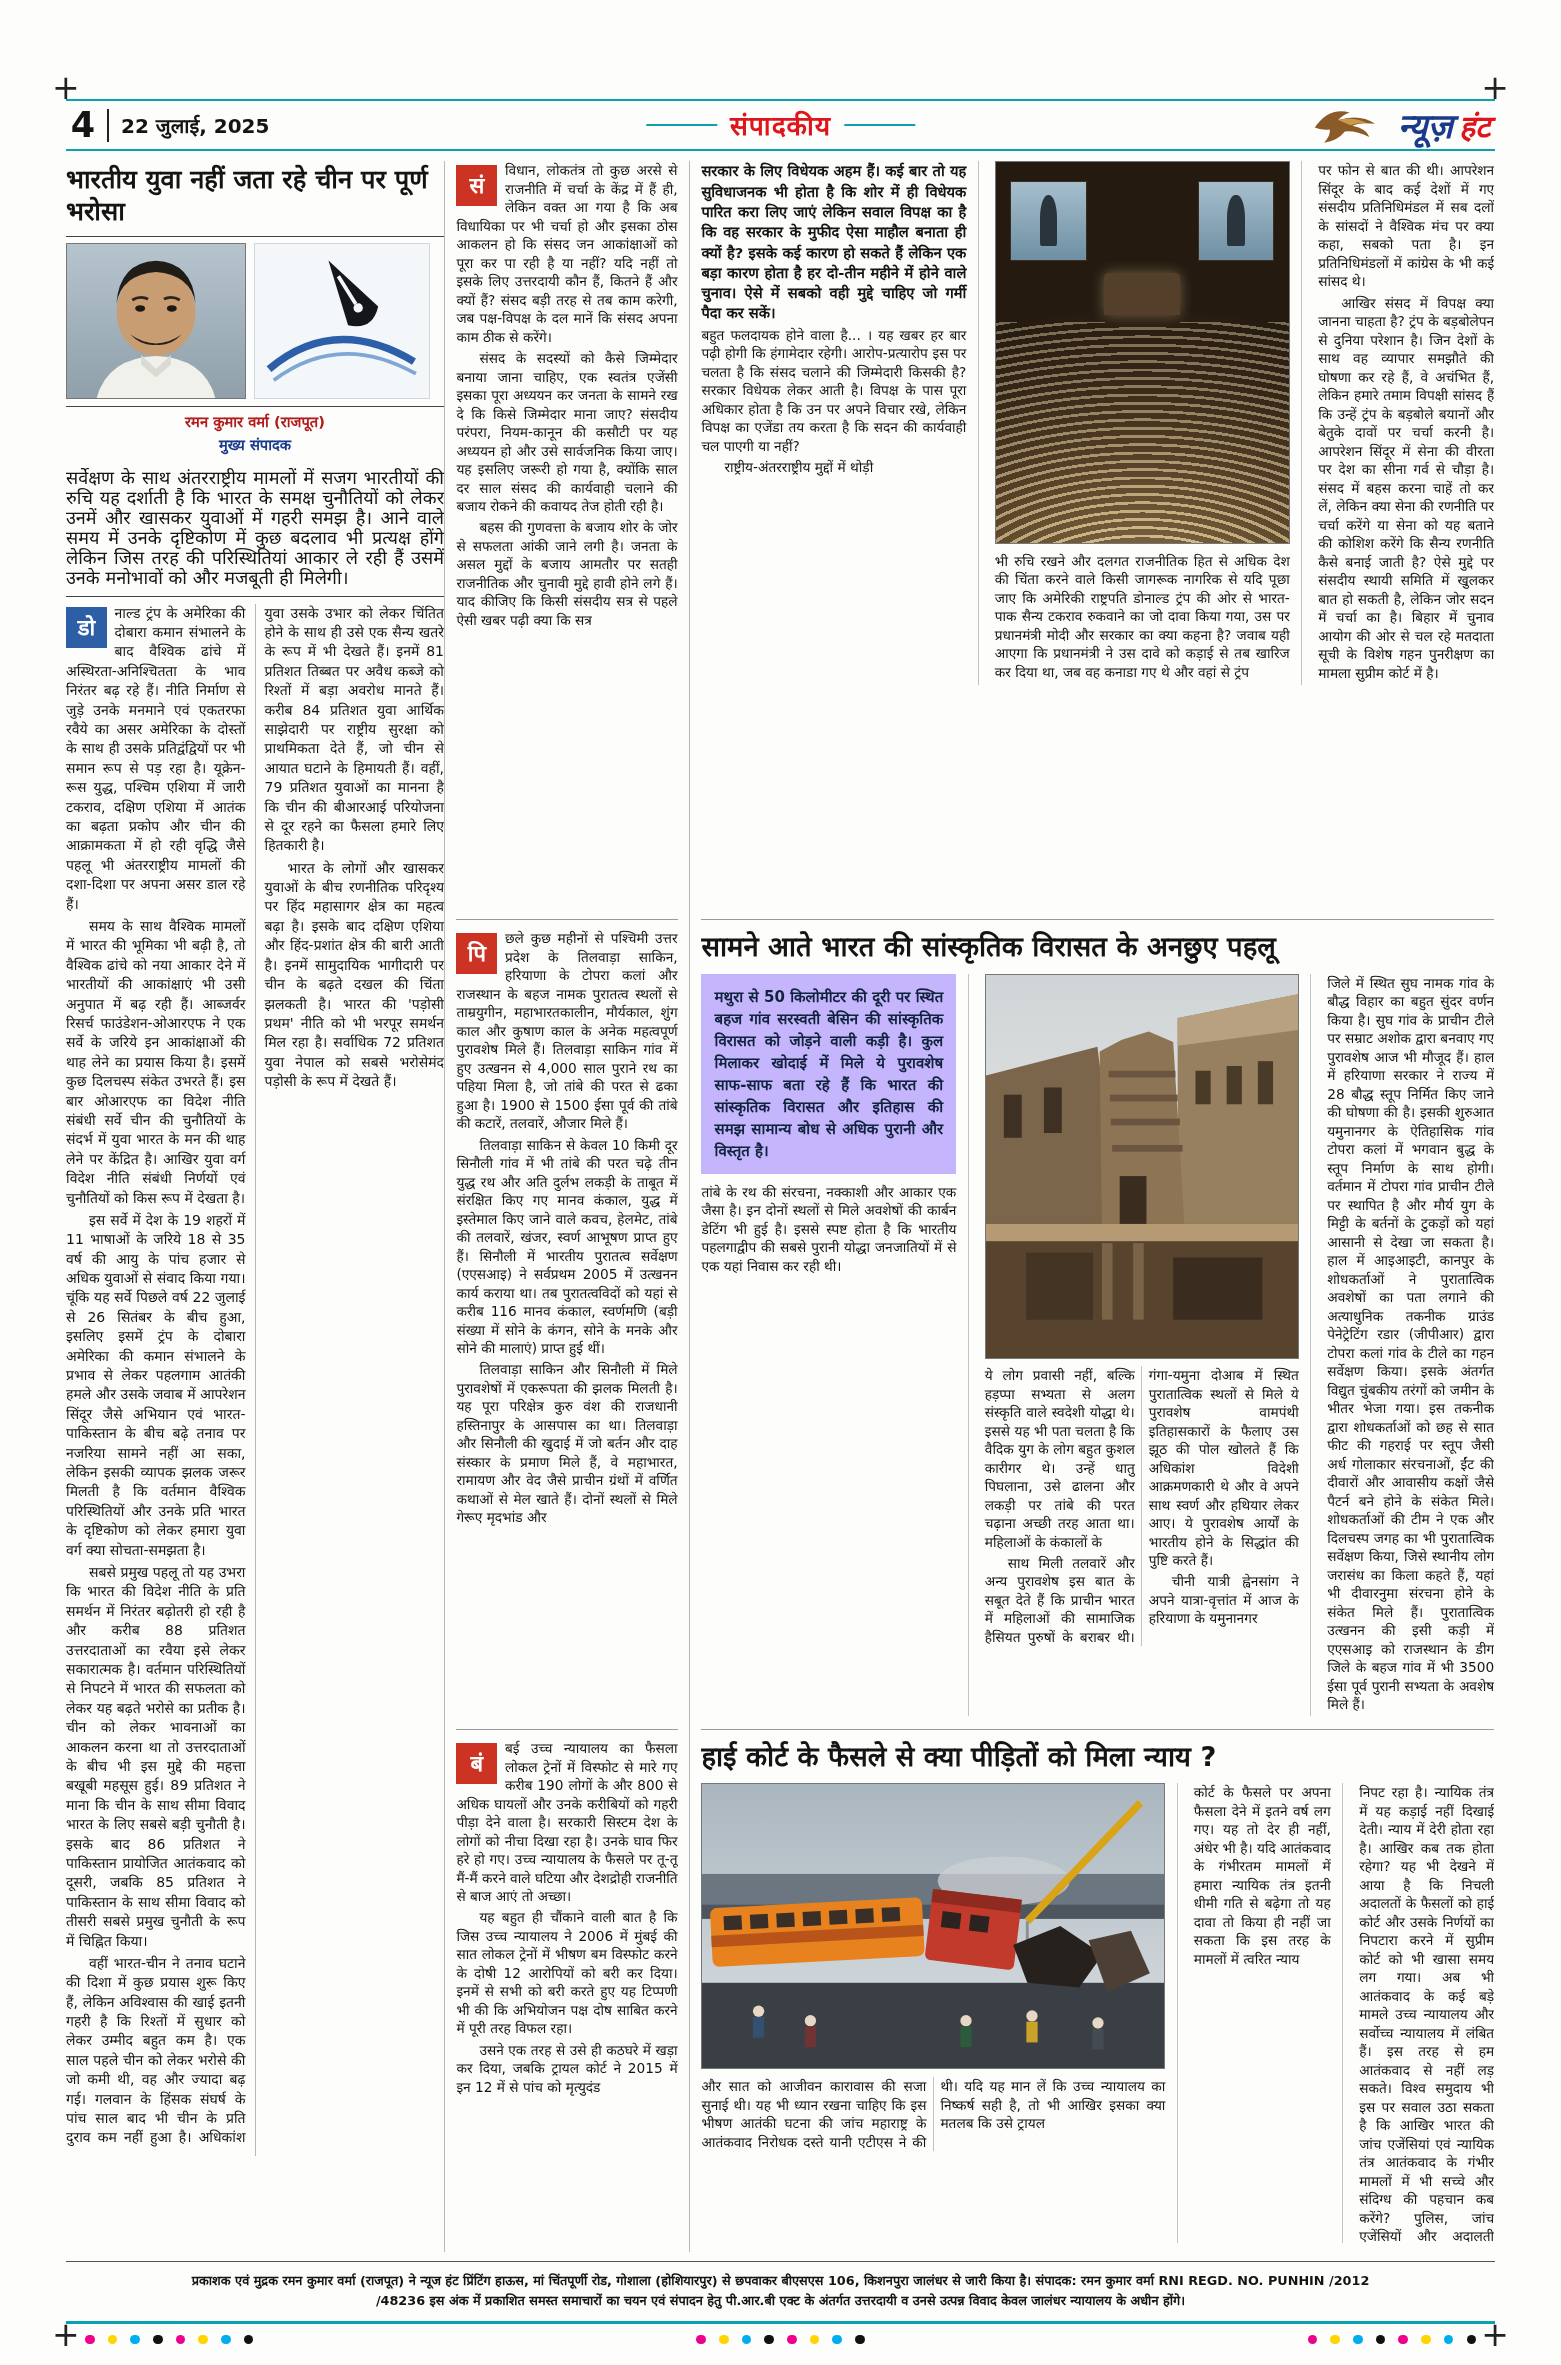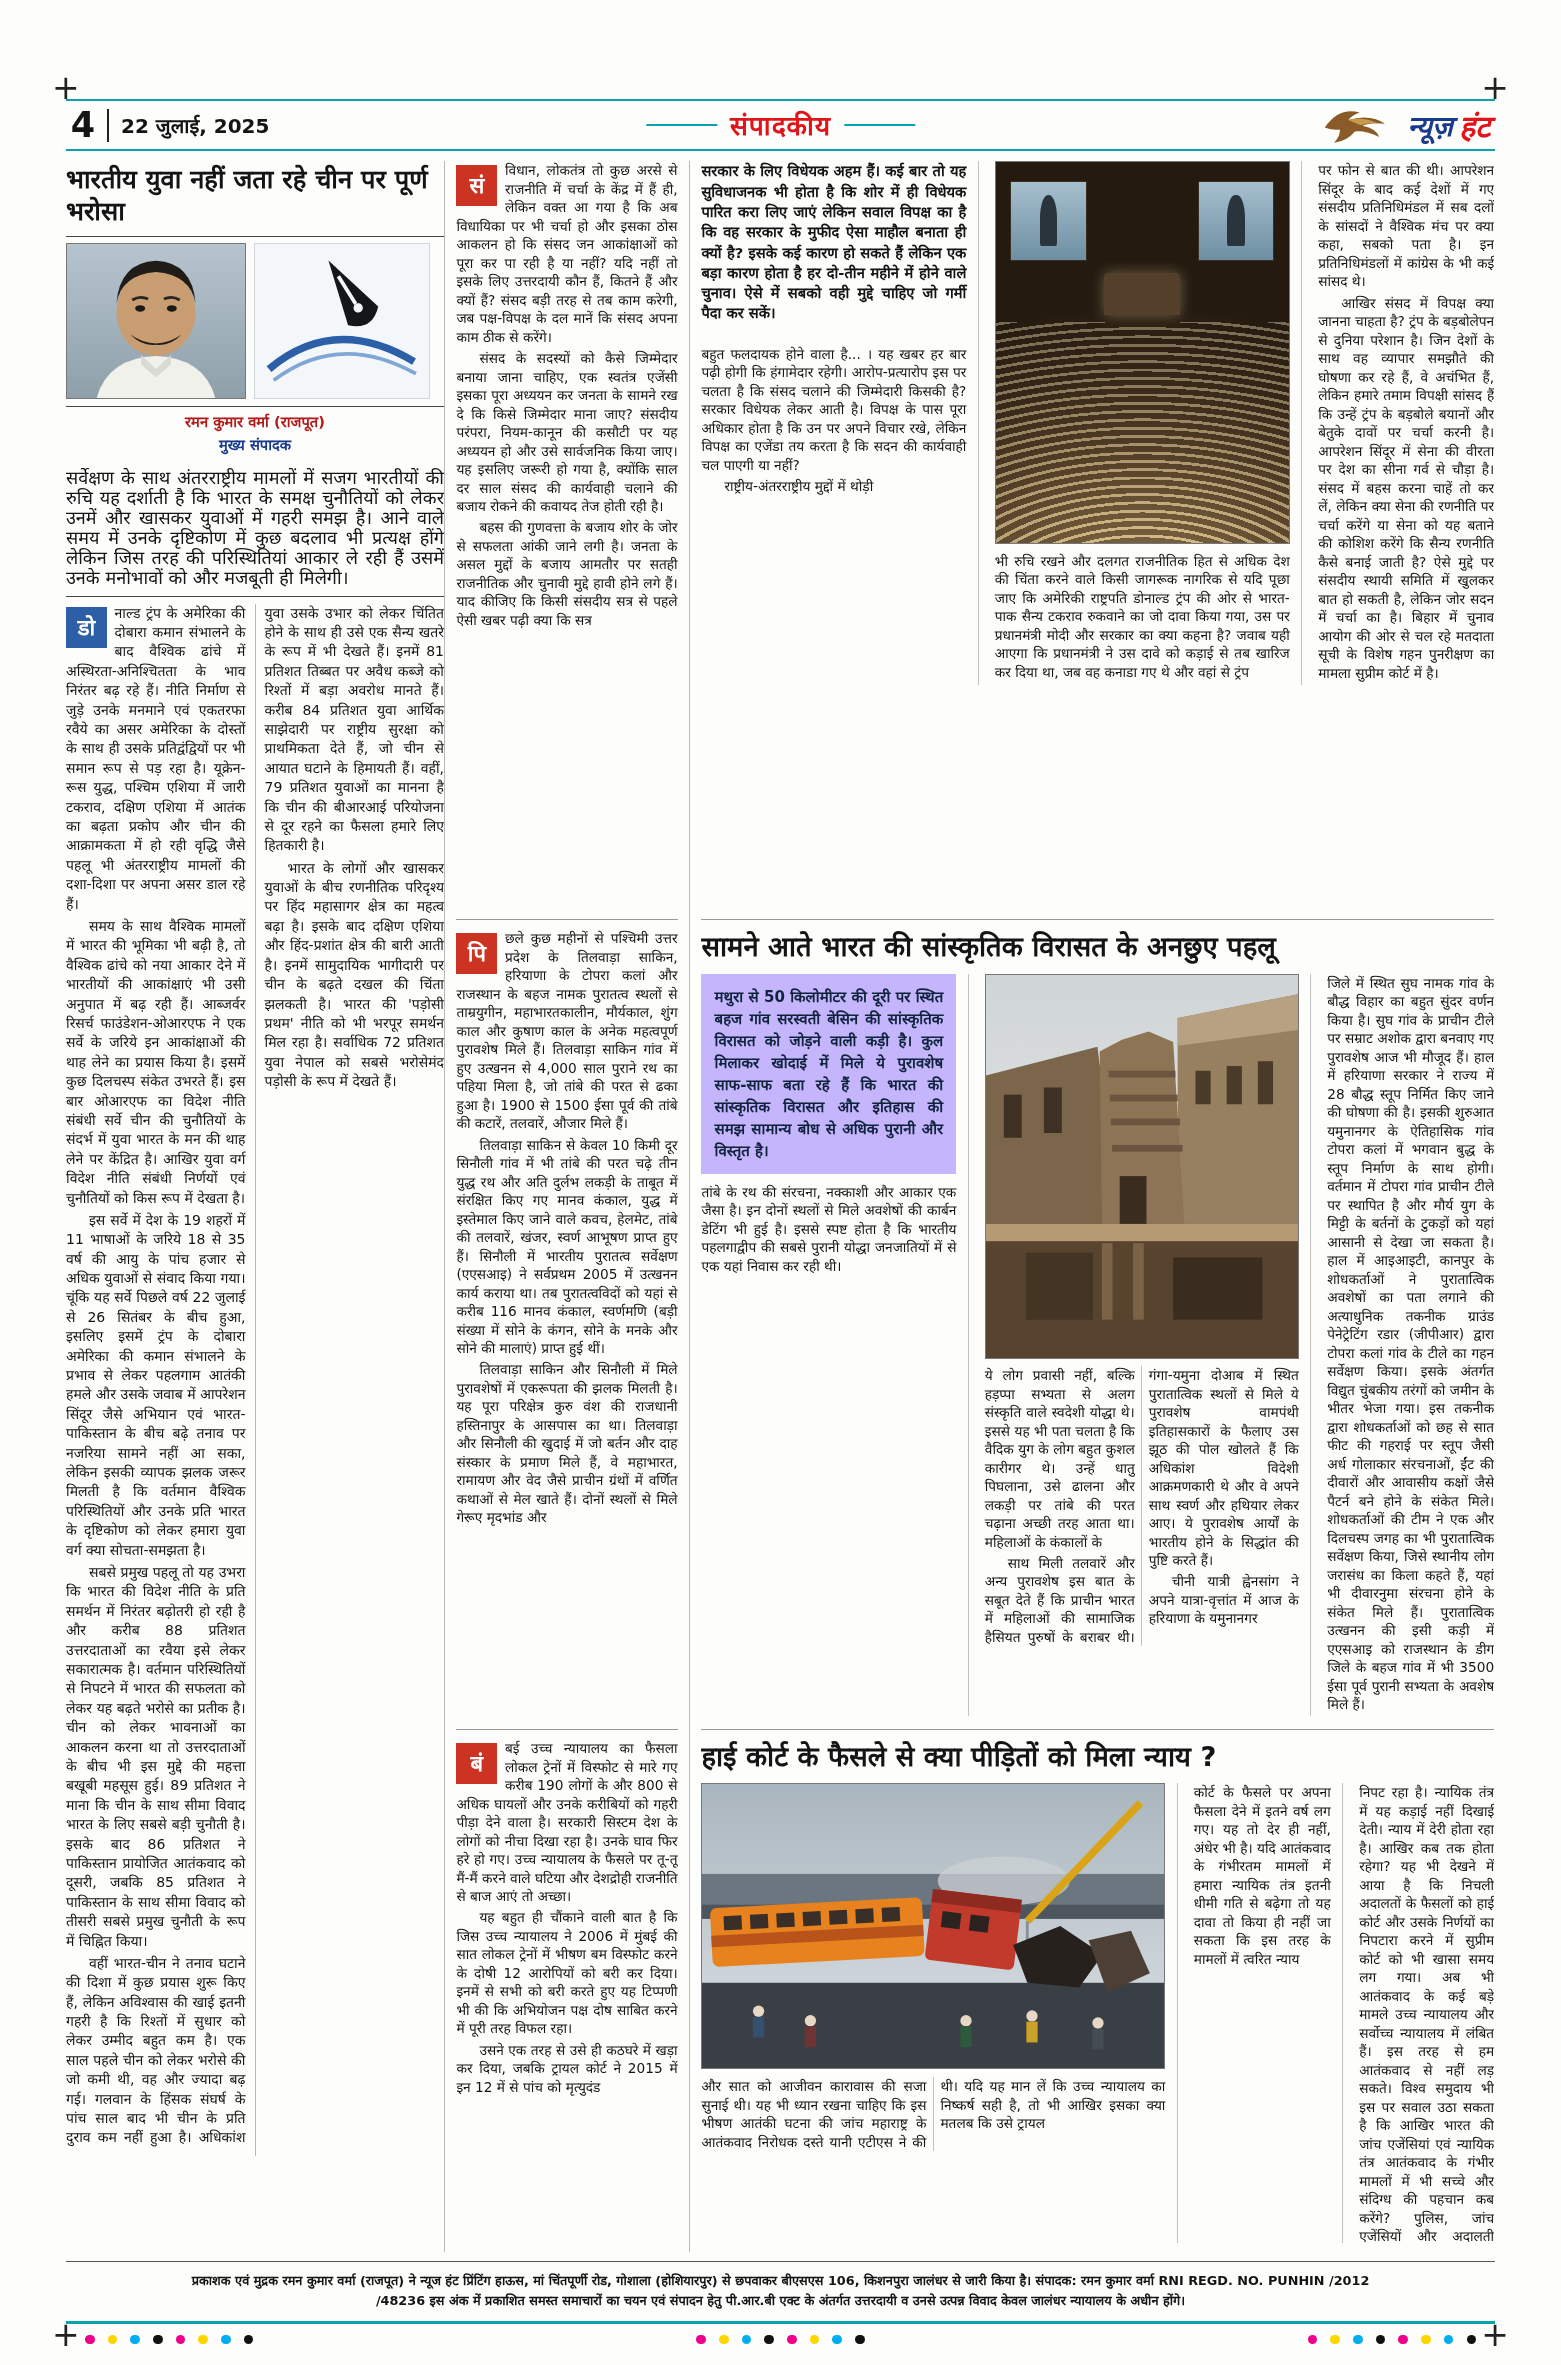--- a/index.html
+++ b/index.html
@@ -18,34 +18,34 @@
               display:flex; align-items:center; justify-content:space-between; padding:0 4.7px; }
   .mast-left { display:flex; align-items:center; gap:12.3px; }
   .pgnum { font-size:35px; font-weight:bold; }
   .mast-sep { width:1.4px; height:33px; background:#222; display:inline-block; }
   .mast-date { font-size:20px; font-weight:bold; }
   .mast-center { position:absolute; left:50%; top:50%; transform:translate(-50%,-50%);
                  display:flex; align-items:center; gap:13.2px; }
   .seg { width:71px; height:2.8px; background:#0aa2ae; display:inline-block; }
   .section-title { font-size:26.5px; font-weight:bold; color:#e0151b; letter-spacing:0.9px; }
   .mast-brand { display:flex; align-items:center; gap:6.6px; }
-  .brand-1 { font-size:28px; font-weight:bold; font-style:italic; color:#1a3a8c; }
+  .brand-1 { font-size:34px; font-weight:bold; font-style:italic; color:#1a3a8c; }
   .brand-2 { font-size:30px; font-weight:bold; font-style:italic; color:#e0151b; }
   .eagle { width:80px; height:45px; }
 
   
   .content { display:flex; margin-top:10.4px; height:2091px; overflow:hidden; }
   .col-left  { width:378px; flex:0 0 378px; overflow:hidden; }
   .col-center{ width:246px; flex:0 0 246px; border-left:0.9px solid #b8b8b8; border-right:0.9px solid #b8b8b8; padding:0 11.4px; overflow:hidden; }
   .col-right { width:804px; flex:0 0 804px; padding-left:11.4px; overflow:hidden; }
 
   
   .para { font-size:13.7px; line-height:18.5px; text-align:justify; text-indent:23px; margin-bottom:2.8px; }
   .para.noindent { text-indent:0; }
-  .lead-bold { font-size:14.7px; line-height:20.3px; font-weight:bold; text-align:justify; margin-bottom:21px; }
+  .lead-bold { font-size:14.7px; line-height:20.3px; font-weight:bold; text-align:justify; margin-bottom:2px; }
 
   
   .dropcap { float:left; width:41px; height:41px; margin:3.8px 7.6px 0 0; text-align:center;
              line-height:41px; font-size:22px; font-weight:bold; color:#fff; }
   .dc-red  { background:#cc3322; }
   .dc-blue { background:#2d5fa6; }
 
   
   .la-headline { font-size:25.5px; line-height:1.25; font-weight:bold; padding:2.8px 0 7.6px 0; }
   .author-box { display:flex; gap:7.6px; border-top:0.9px solid #444; border-bottom:0.9px solid #444; padding:6.6px 0; }

